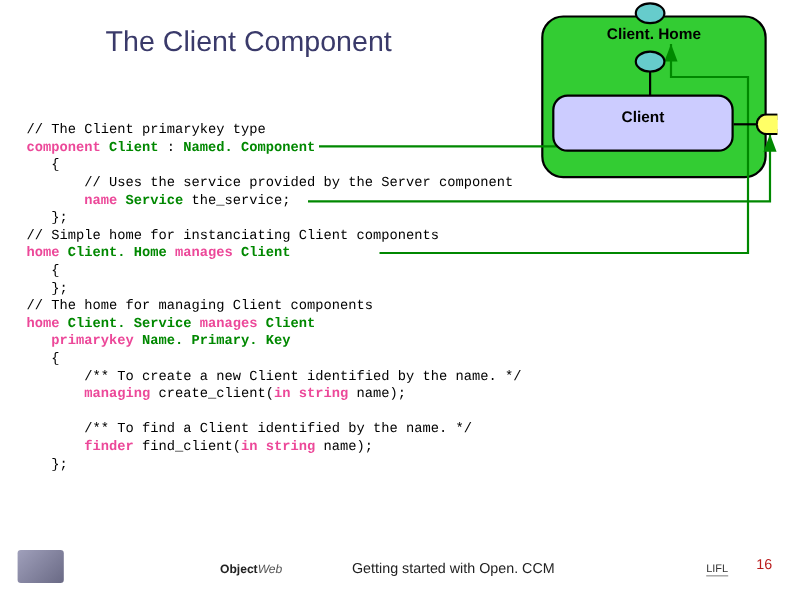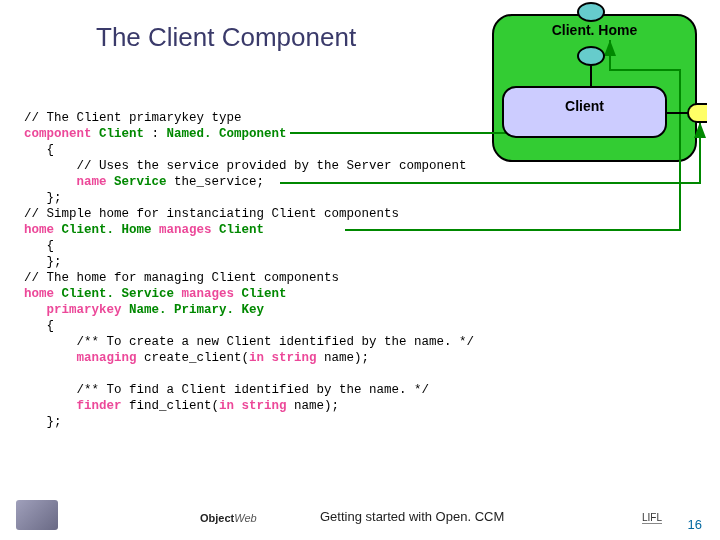--- a/index.html
+++ b/index.html
@@ -182,23 +182,23 @@
     position: absolute;
     right: 58px;
     bottom: 8px;
     font-size: 10px;
     color: #333;
     border-bottom: 1px solid #888;
   }
   .page-num {
     position: absolute;
     right: 18px;
-    bottom: 0;
+    bottom: 12px;
     font-size: 13px;
-    color: #0369a1;
+    color: #b91c1c;
   }
 </style>
 </head>
 <body>
 
 <div class="title">The Client Component</div>
 
 <div class="diagram">
   <div class="outer-box"></div>
   <div class="lollipop-top"></div>

